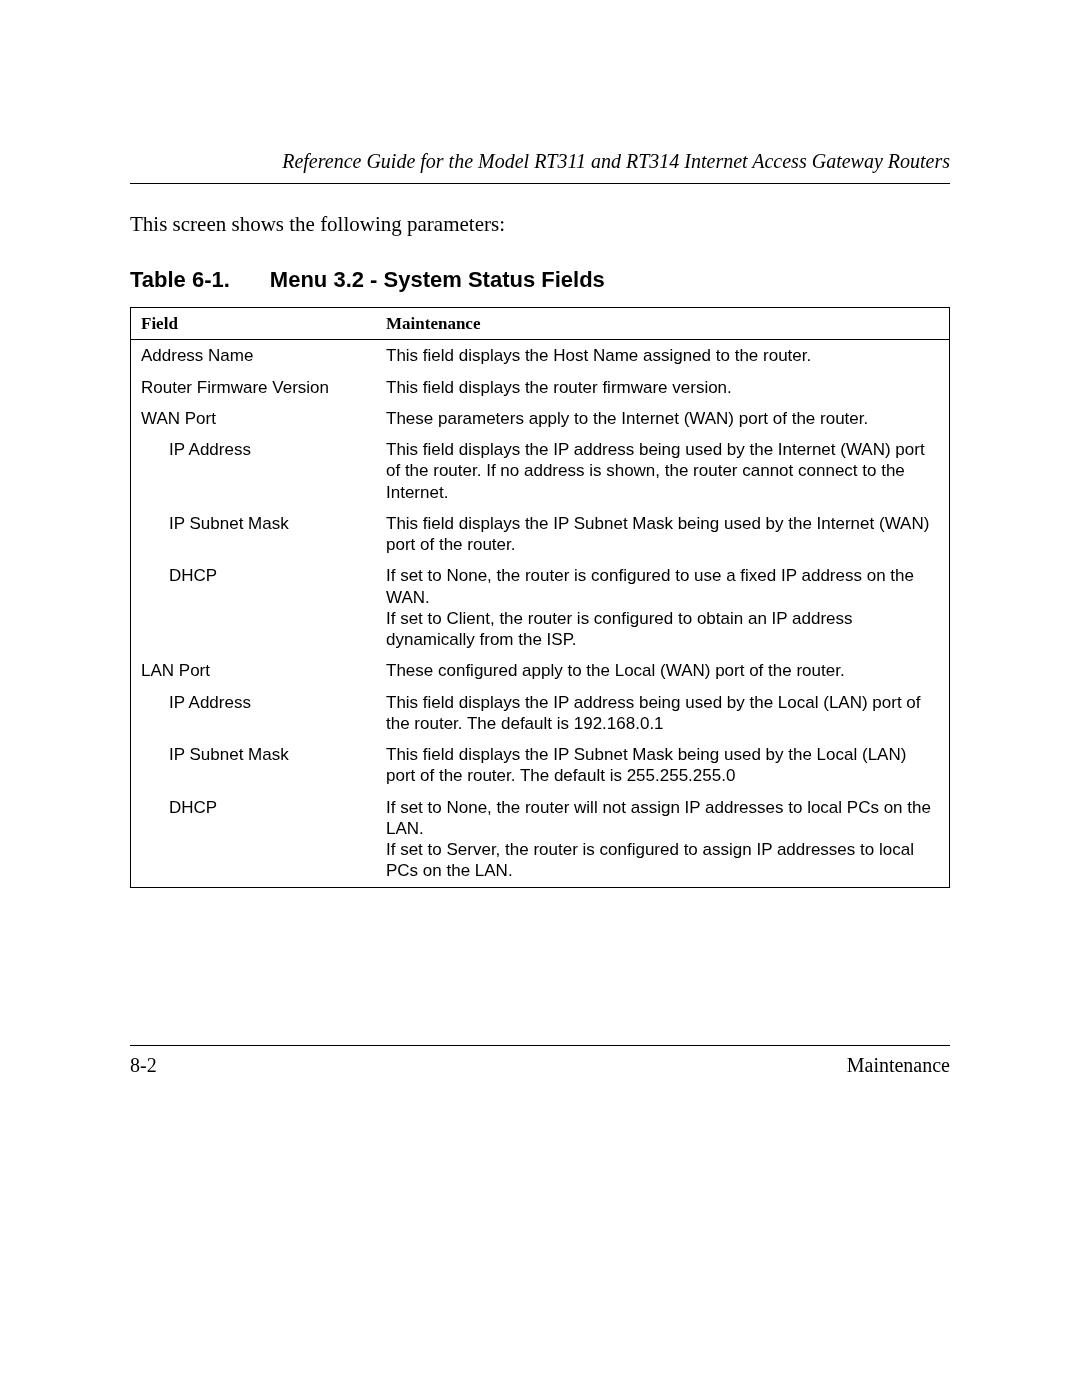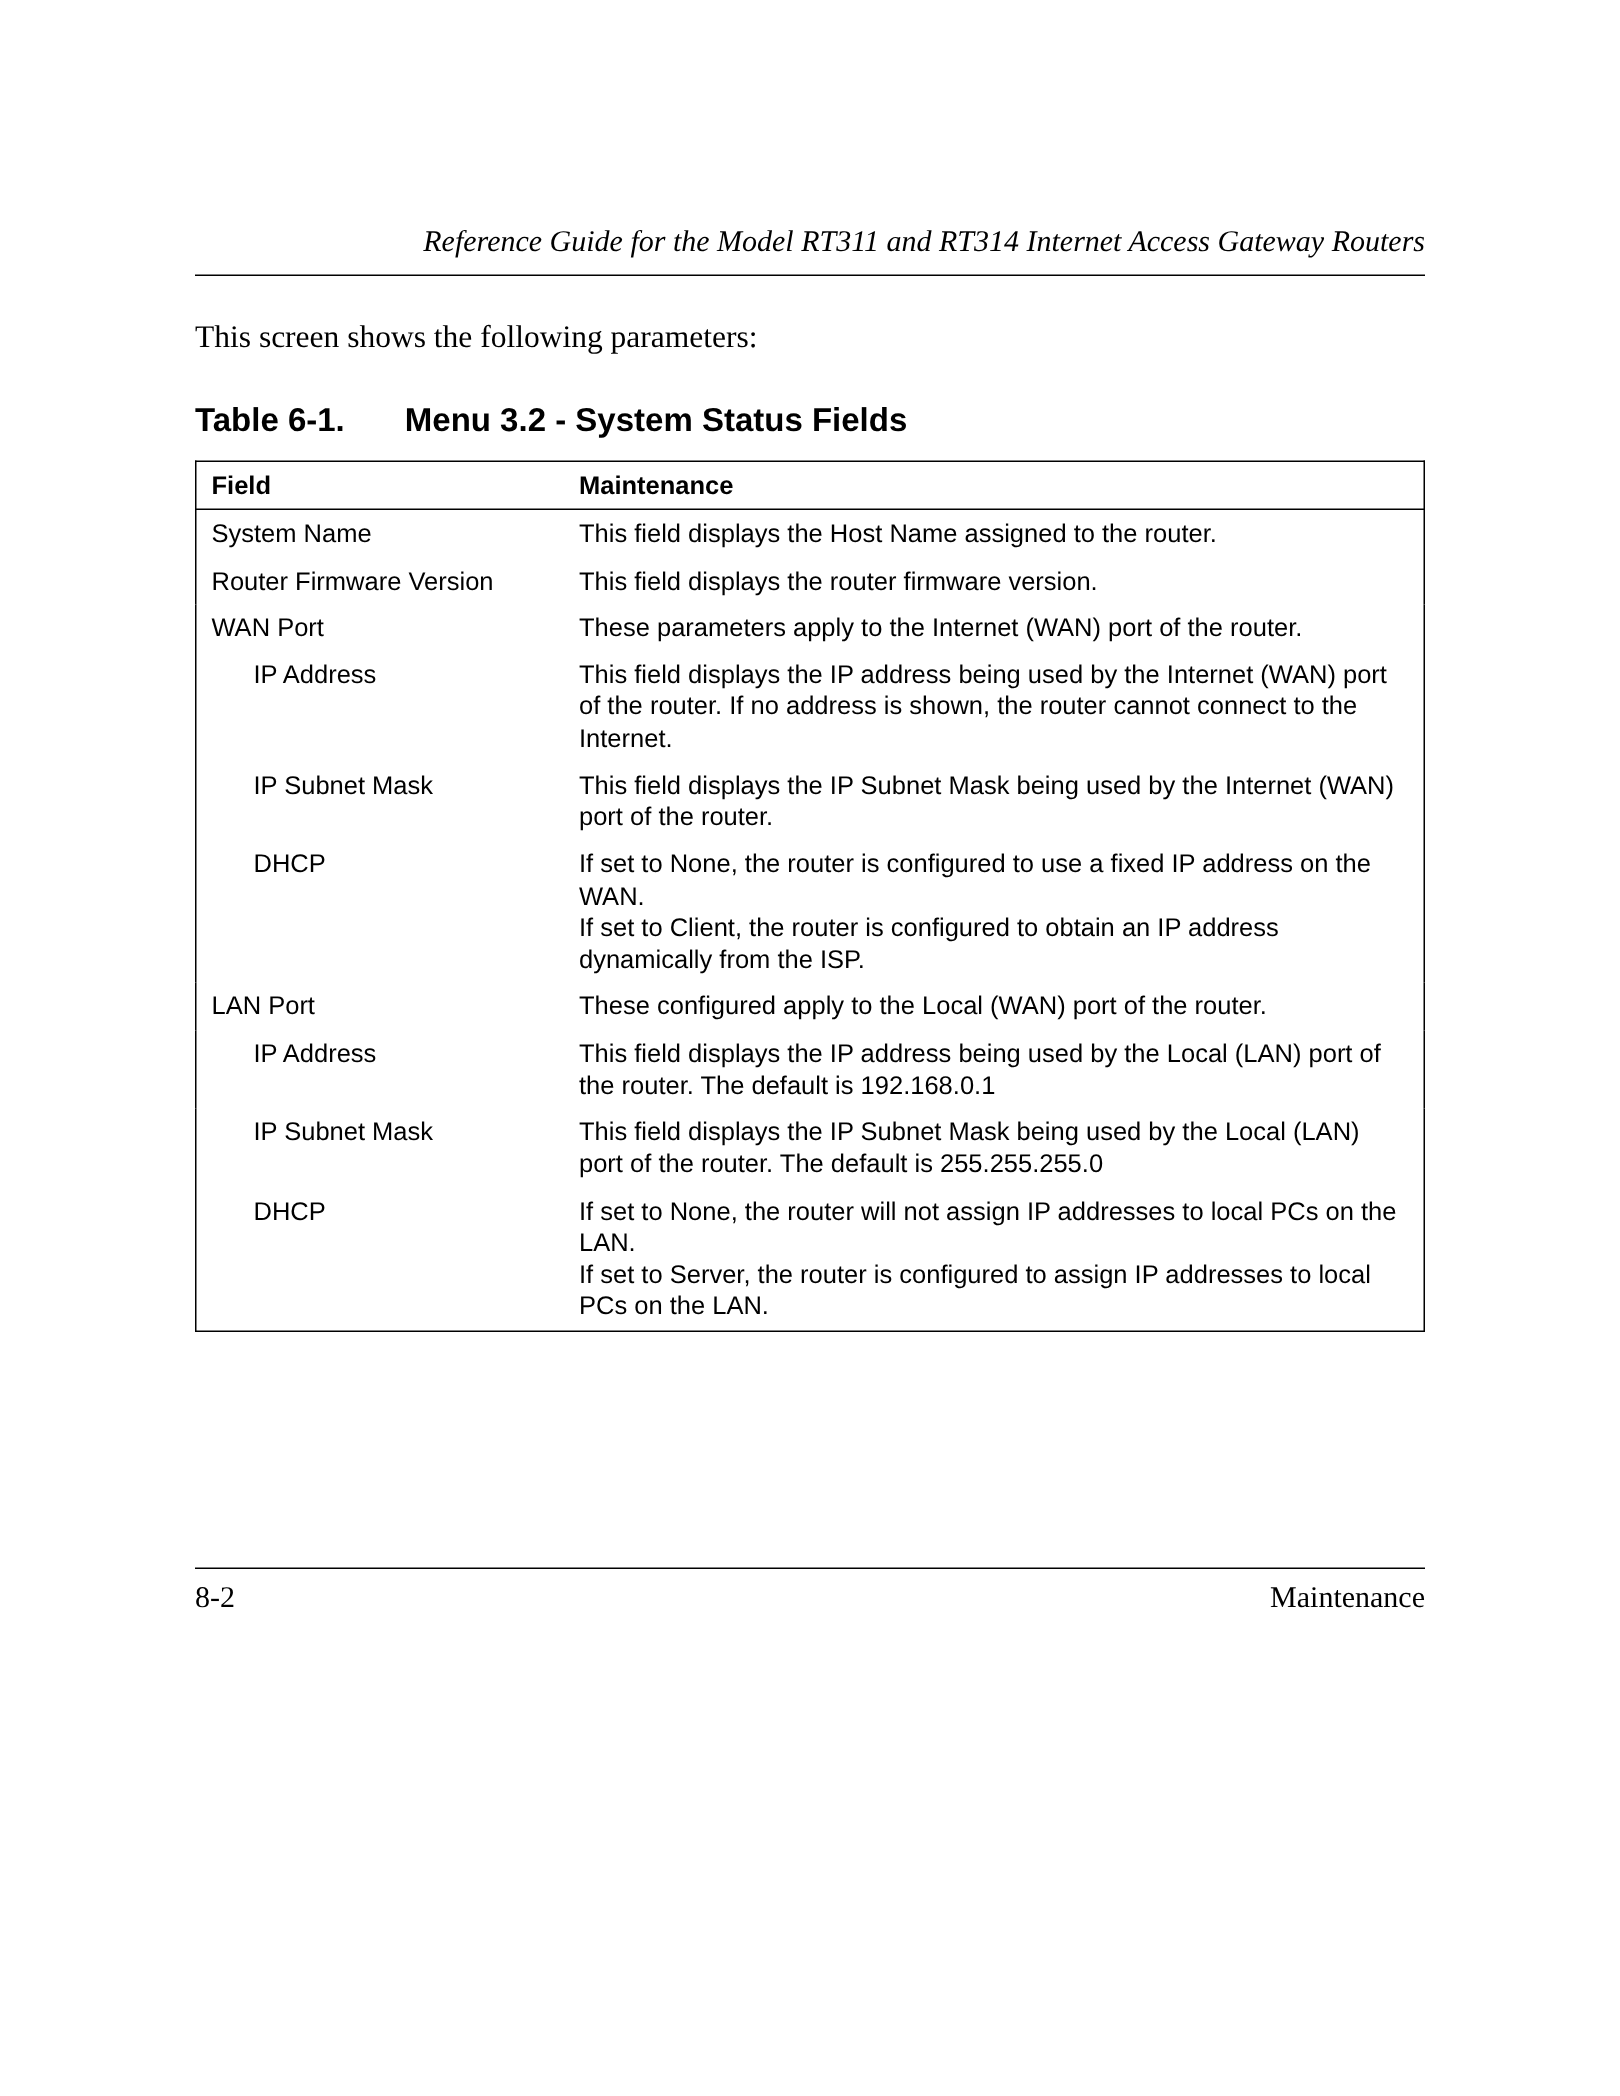--- a/index.html
+++ b/index.html
@@ -47,20 +47,21 @@
   }
   table.status th, table.status td {
     text-align: left;
     vertical-align: top;
     padding: 5px 10px 5px 10px;
   }
   table.status thead th {
     font-weight: bold;
     border-top: 1.5px solid #000;
     border-bottom: 1.5px solid #000;
+    font-family: Liberation Serif, serif;
   }
   table.status th:first-child, table.status td:first-child {
     border-left: 1.5px solid #000;
     width: 225px;
   }
   table.status th:last-child, table.status td:last-child {
     border-right: 1.5px solid #000;
   }
   table.status tbody tr:last-child td {
     border-bottom: 1.5px solid #000;
@@ -96,21 +97,21 @@
 
   <table class="status">
     <thead>
       <tr>
         <th>Field</th>
         <th>Maintenance</th>
       </tr>
     </thead>
     <tbody id="status-body">
     <tr>
-          <td>System Name</td>
+          <td>Address Name</td>
           <td>This field displays the Host Name assigned to the router.</td>
         </tr>
         <tr>
           <td>Router Firmware Version</td>
           <td>This field displays the router firmware version.</td>
         </tr>
         <tr>
           <td>WAN Port</td>
           <td>These parameters apply to the Internet (WAN) port of the router.</td>
         </tr>

